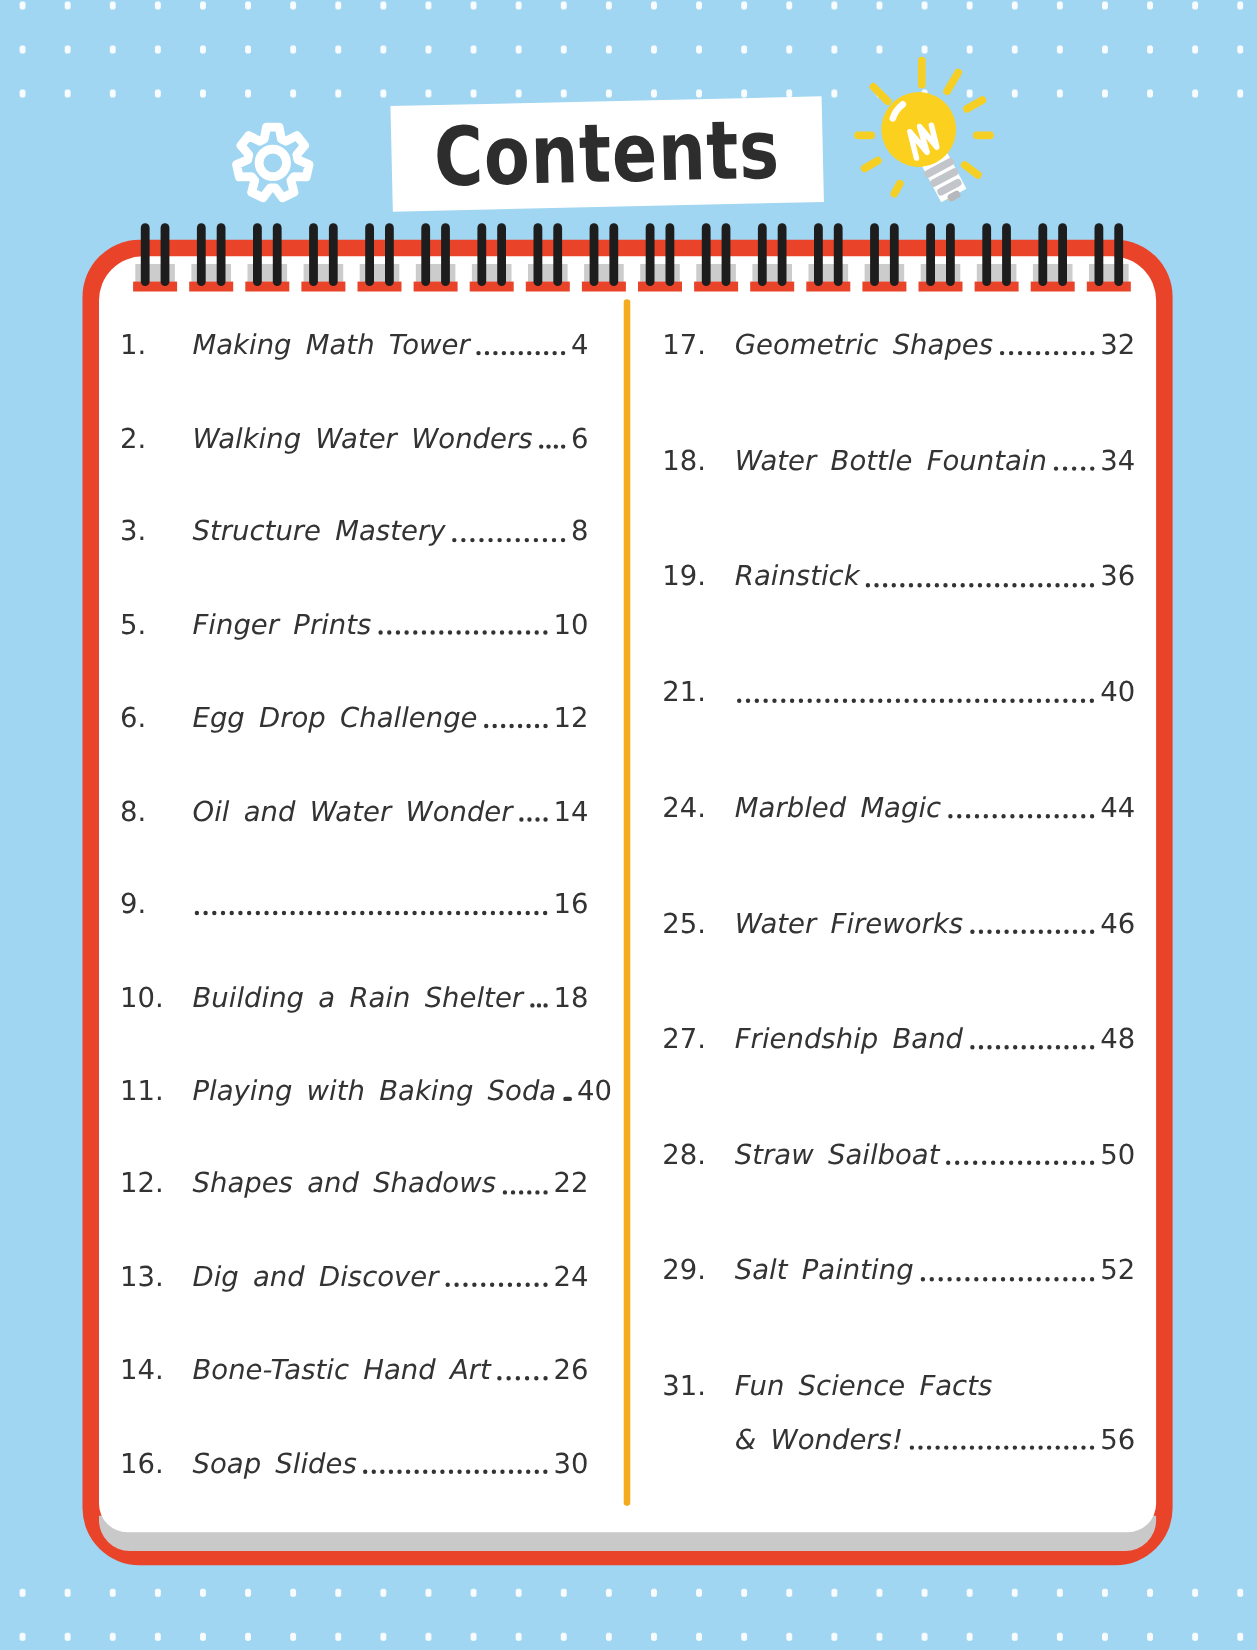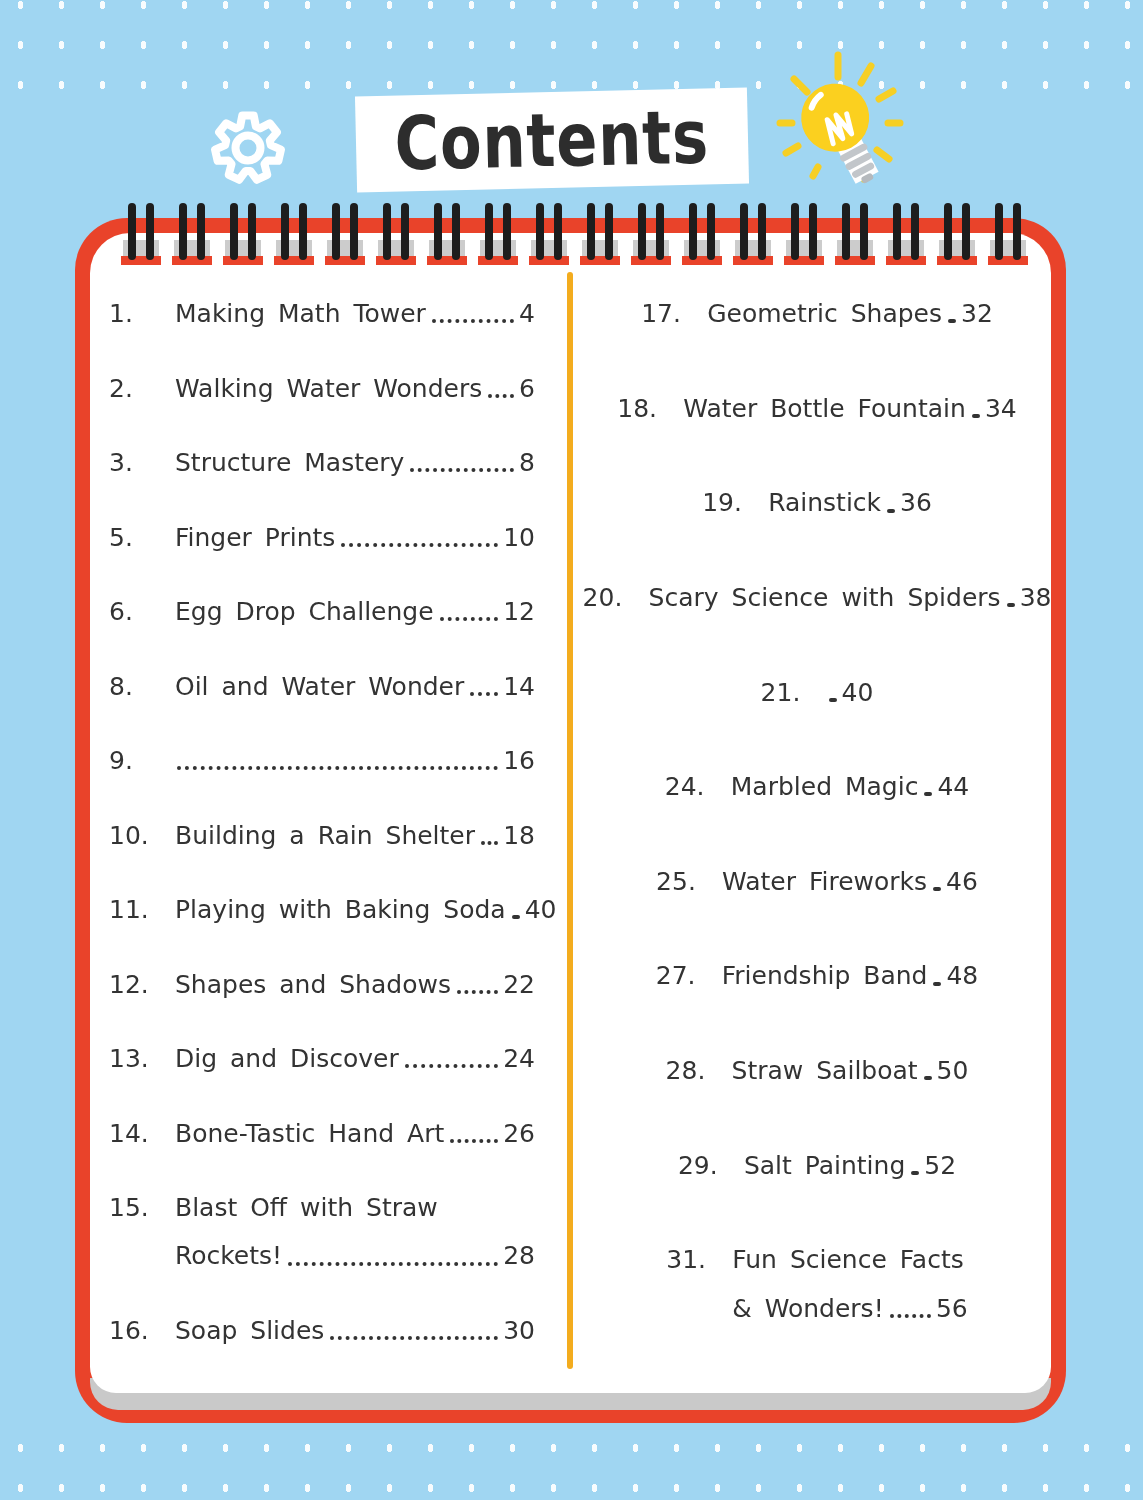--- a/index.html
+++ b/index.html
@@ -57,28 +57,28 @@
 
   
   .divider{
     position:absolute;left:492px;top:54px;width:6px;height:1097px;
     background:#f3ac1e;border-radius:3px;
   }
 
   
   .col{position:absolute;display:flex;flex-direction:column;justify-content:space-between;}
   .col-left{left:34px;top:80px;width:426px;height:1048px;}
-  .col-right{left:527px;top:80px;width:430px;height:1026px;align-items:center;}
+  .col-right{left:527px;top:80px;width:430px;height:1026px;}
 
   .entry{font-size:25px;color:#333333;letter-spacing:0;word-spacing:5px;line-height:1.25;}
   .line{display:flex;align-items:flex-end;}
   .line + .line{margin-top:17px;}
   .num{width:66px;flex:none;}
   .spacer{width:66px;flex:none;}
-  .ttl{flex:none;padding-right:4px;white-space:nowrap;}
+  .ttl{flex:none;padding-right:4px;white-space:nowrap;font-style:italic;}
   .lead{flex:1 1 auto;min-width:8px;border-bottom:4px dotted #333333;margin:0 5px 6px 2px;}
   .pg{flex:none;text-align:right;}
 </style>
 </head>
 <body>
 
 <div class="stage">
 
   <div class="dots dots-top"></div>
   <div class="dots dots-bottom"></div>
@@ -332,32 +332,20 @@
         <div class="entry">
           <div class="line">
             <span class="num">14.</span>
             <span class="ttl">Bone-Tastic Hand Art</span>
             <span class="lead"></span>
             <span class="pg">26</span>
           </div>
         </div>
         <div class="entry">
           <div class="line">
-            <span class="num">15.</span>
-            <span class="ttl">Blast Off with Straw</span>
-          </div>
-          <div class="line">
-            <span class="spacer"></span>
-            <span class="ttl">Rockets!</span>
-            <span class="lead"></span>
-            <span class="pg">28</span>
-          </div>
-        </div>
-        <div class="entry">
-          <div class="line">
             <span class="num">16.</span>
             <span class="ttl">Soap Slides</span>
             <span class="lead"></span>
             <span class="pg">30</span>
           </div>
         </div>
       </div>
     <div class="col col-right" id="col-right">
         <div class="entry">
           <div class="line">
@@ -378,28 +366,20 @@
         <div class="entry">
           <div class="line">
             <span class="num">19.</span>
             <span class="ttl">Rainstick</span>
             <span class="lead"></span>
             <span class="pg">36</span>
           </div>
         </div>
         <div class="entry">
           <div class="line">
-            <span class="num">20.</span>
-            <span class="ttl">Scary Science with Spiders</span>
-            <span class="lead"></span>
-            <span class="pg">38</span>
-          </div>
-        </div>
-        <div class="entry">
-          <div class="line">
             <span class="num">21.</span>
             <span class="lead"></span>
             <span class="pg">40</span>
           </div>
         </div>
         <div class="entry">
           <div class="line">
             <span class="num">24.</span>
             <span class="ttl">Marbled Magic</span>
             <span class="lead"></span>

